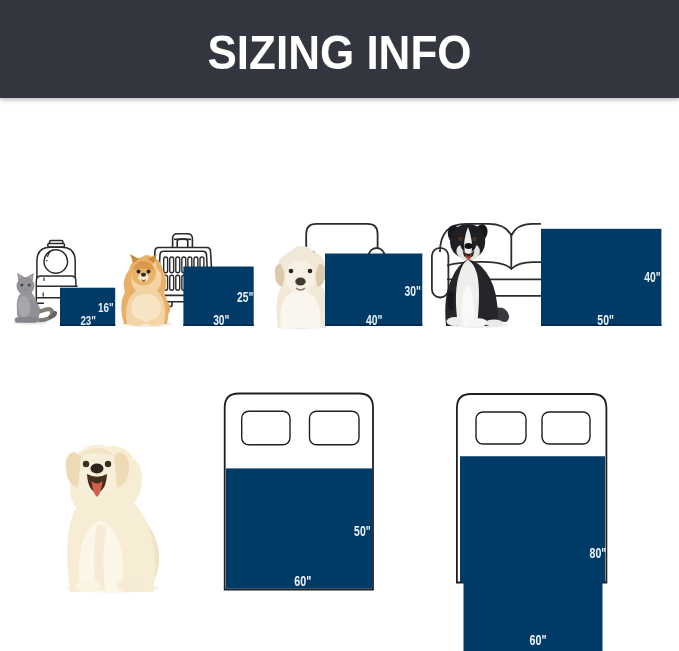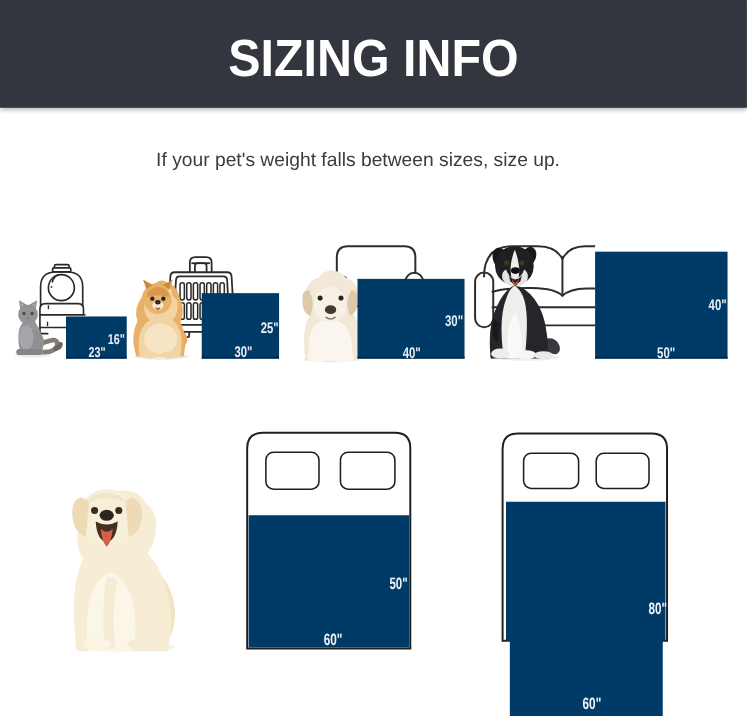--- a/index.html
+++ b/index.html
@@ -16,21 +16,20 @@
 </head>
 <body>
 <div class="page">
 
   <div class="header"></div>
 
   <svg class="titlesvg" width="679" height="98" style="left:0;top:0;">
       <text x="339.5" y="69.3" font-family="Liberation Sans, sans-serif" font-size="47.5" font-weight="bold" fill="#ffffff" text-anchor="middle" textLength="264" lengthAdjust="spacingAndGlyphs">SIZING INFO</text>
     </svg>
 
-  <div class="subtitle">If your pet's weight falls between sizes, size up.</div>
 
   <svg width="679" height="651" viewBox="0 0 679 651">
 
     <g fill="none" stroke="#2a2a2a" stroke-width="1.5">
       <path d="M49.5 243.5 L49.5 242 Q49.5 240.6 50.9 240.6 L61.5 240.6 Q62.9 240.6 62.9 242 L62.9 243.5"></path>
       <rect x="47.8" y="243.5" width="16.6" height="3.6" rx="1.2"></rect>
       <path d="M36.9 278 L36.9 261 Q36.9 247.3 50.5 247.3 L61.5 247.3 Q75.2 247.3 75.2 261 L75.2 278"></path>
       <circle cx="55.8" cy="261.5" r="11.8"></circle>
       <path d="M47.5 257 Q48.5 251.5 53 249.8" stroke-width="1.3"></path>
       <circle cx="46.8" cy="260.8" r="0.8" fill="#2a2a2a" stroke="none"></circle>

